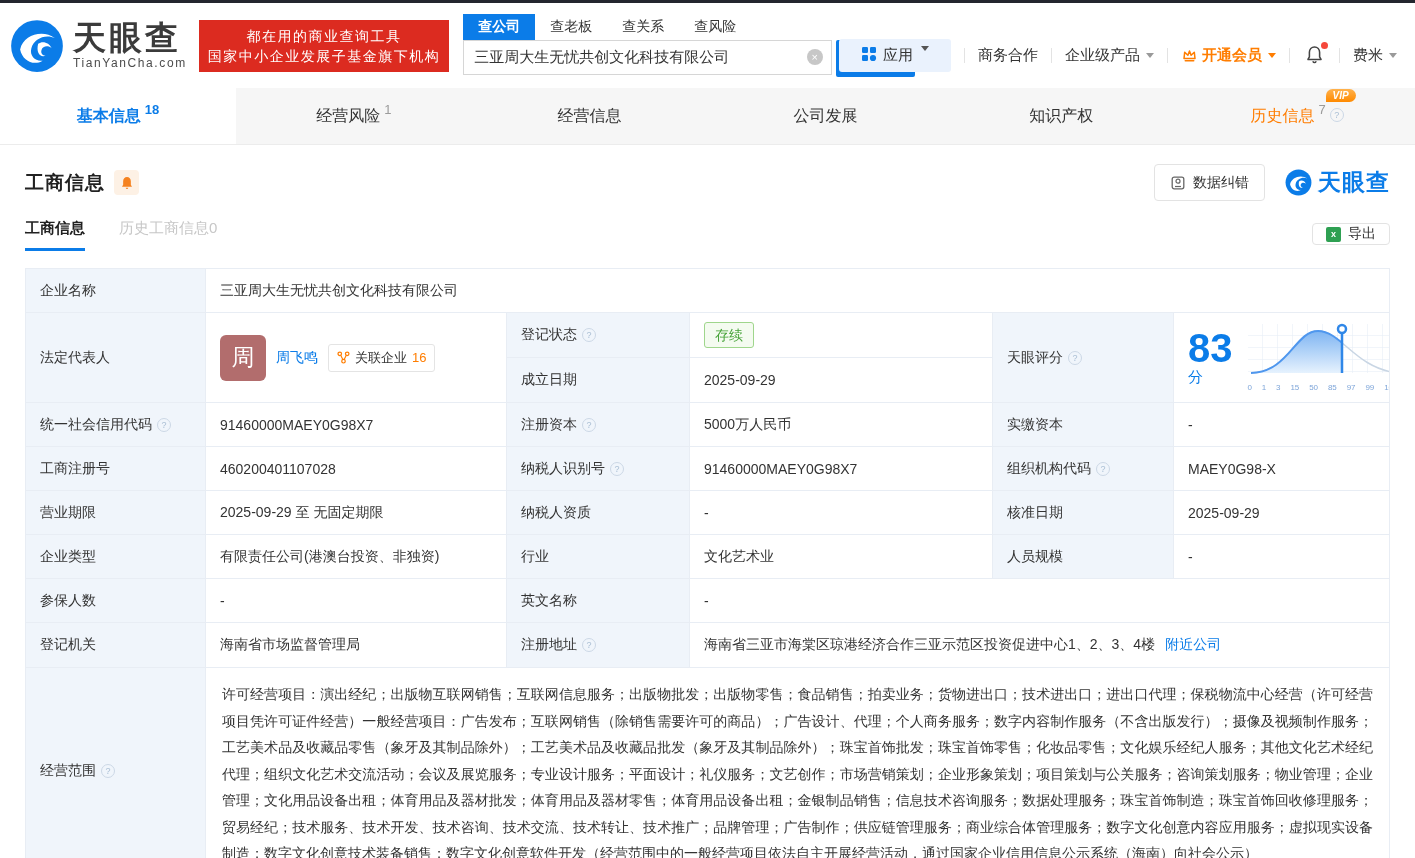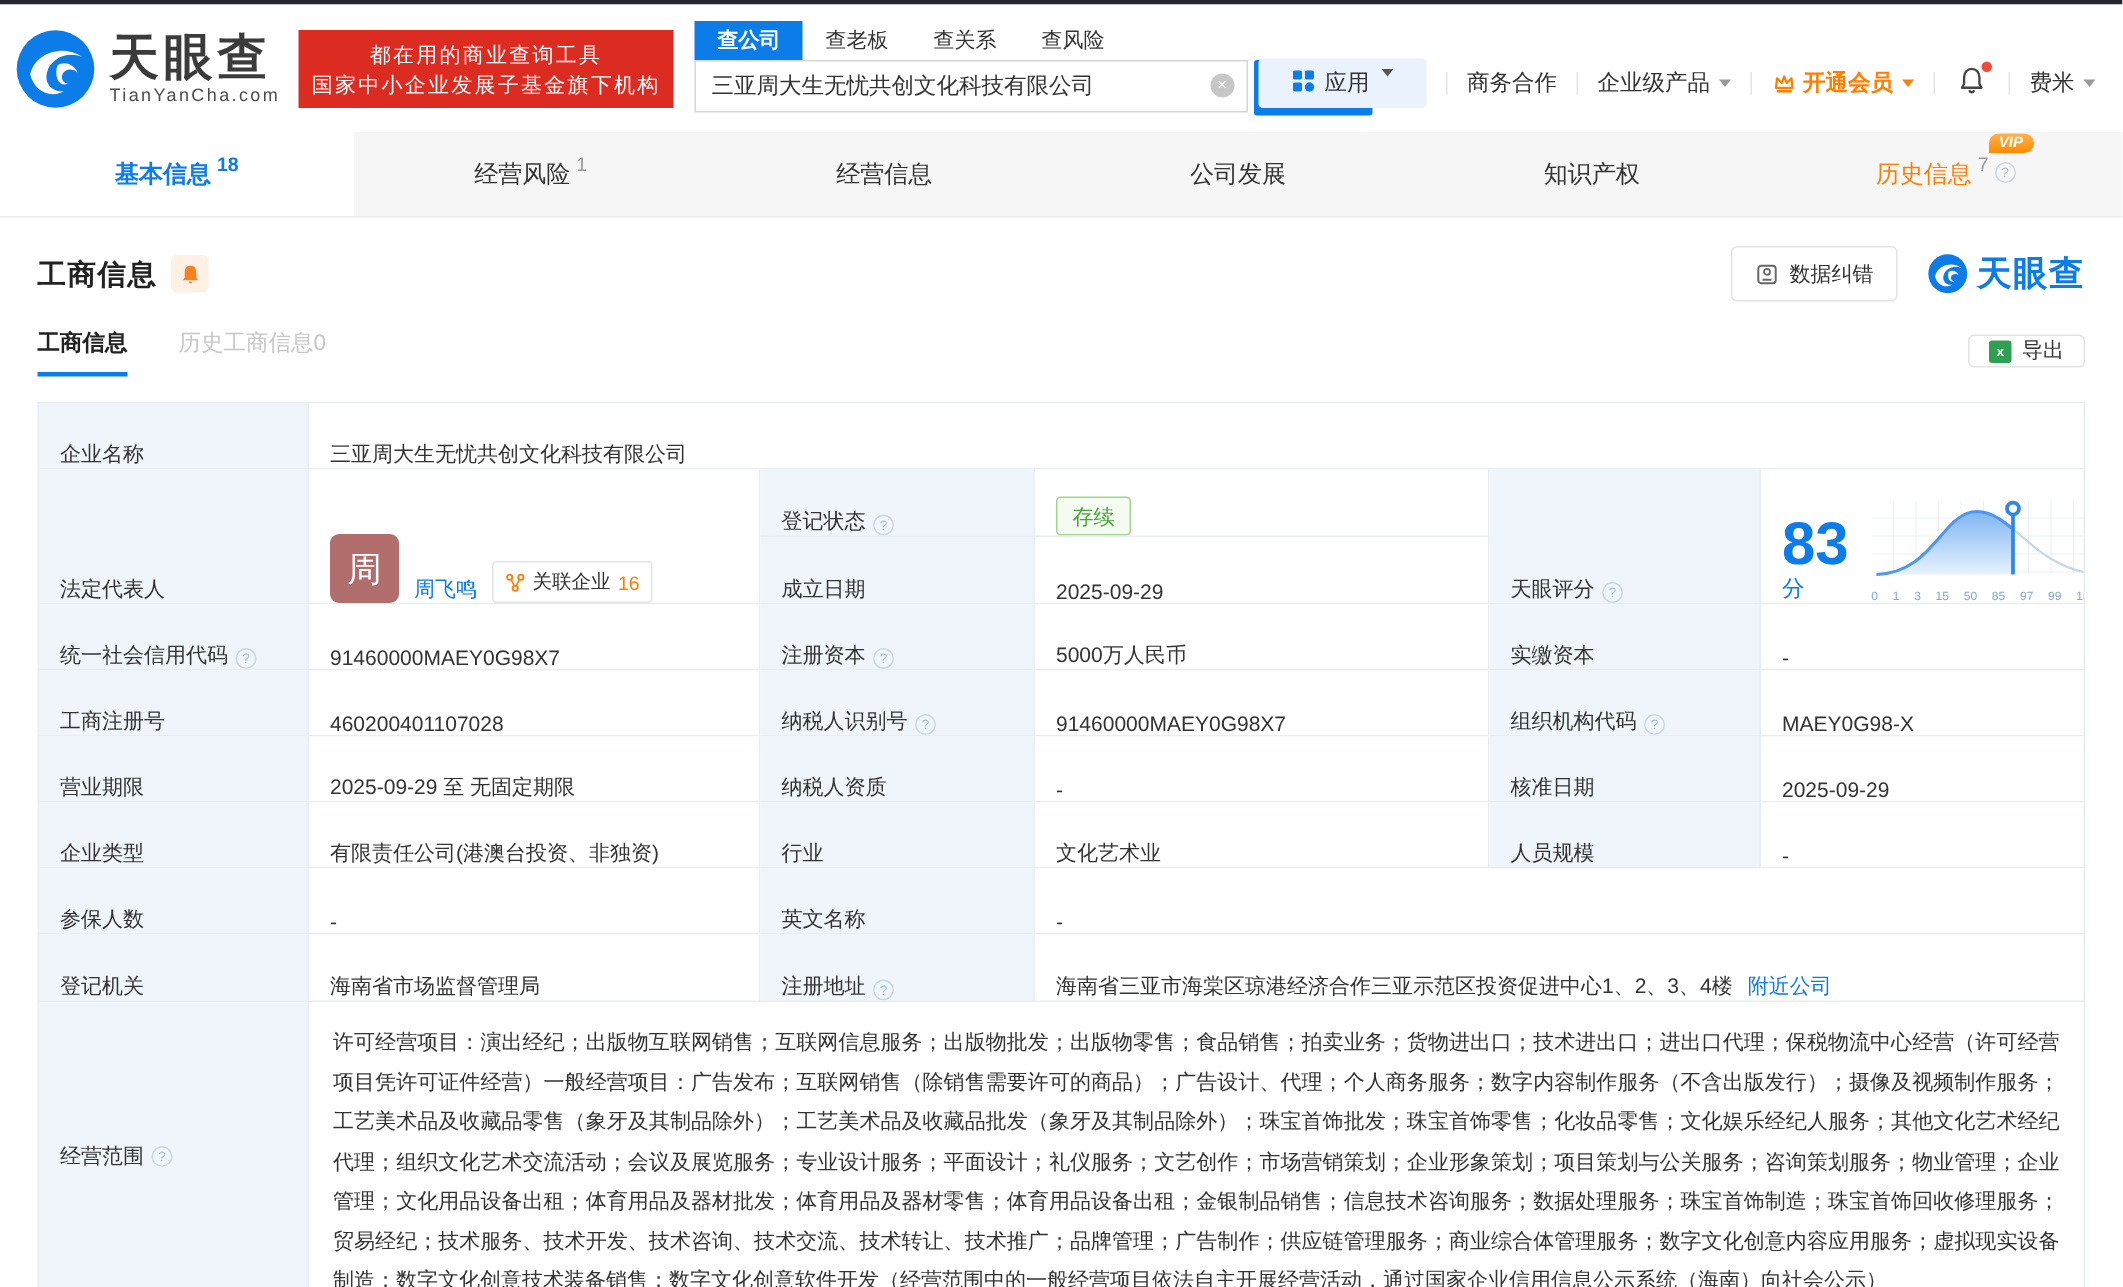--- a/index.html
+++ b/index.html
@@ -71,21 +71,21 @@
   .export-btn{position:absolute;right:25px;bottom:6px;height:22px;padding:0 13px}
   .xls-ico{width:15px;height:15px;background:#2ea052;border-radius:2px;color:#fff;font-size:9px;font-weight:bold;
     display:flex;align-items:center;justify-content:center}
   .xls-ico::after{content:"x"}
 
   
   .biz-table{margin:17px 25px 0;display:grid;
     grid-template-columns:180px 301px 183px 303px 181px 1fr;
     grid-template-rows:44px 45px 45px 44px 44px 44px 44px 44px 45px 207px;
     border-top:1px solid #e8edf4;border-left:1px solid #e8edf4;font-size:14px}
-  .cell{border-right:1px solid #e8edf4;border-bottom:1px solid #e8edf4;display:flex;align-items:flex-end;
+  .cell{border-right:1px solid #e8edf4;border-bottom:1px solid #e8edf4;display:flex;align-items:center;
     padding:0 14px;background:#fff;overflow:hidden}
   .cell.lbl{background:#f0f5fb;gap:5px;color:#333}
   .help{width:14px;height:14px;border-radius:50%;border:1px solid #ccd8e6;color:#a9bed4;font-size:9px;
     line-height:12px;text-align:center;flex:none;cursor:pointer}
   .help::after{content:"?"}
   .status-badge{background:#f4fbf0;border:1px solid #9fd68c;color:#47a339;border-radius:3px;padding:2px 10px;line-height:20px}
   .avatar{width:46px;height:46px;border-radius:6px;background:#b26d6d;color:#fff;font-size:23px;display:flex;
     align-items:center;justify-content:center;margin-right:10px;flex:none}
   .rep-name{color:var(--accent);cursor:pointer}
   .related-badge{display:flex;align-items:center;gap:5px;border:1px solid #e4e4e4;border-radius:3px;

